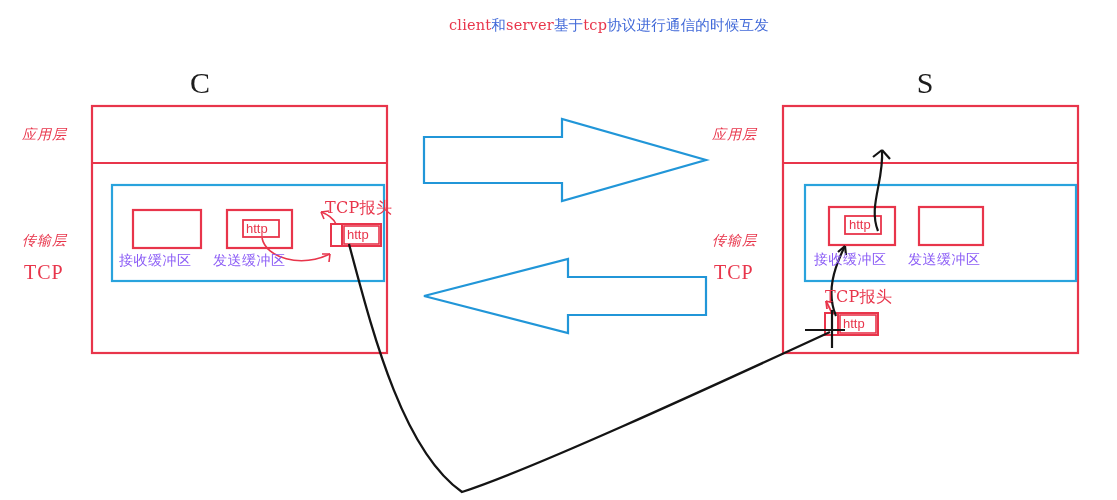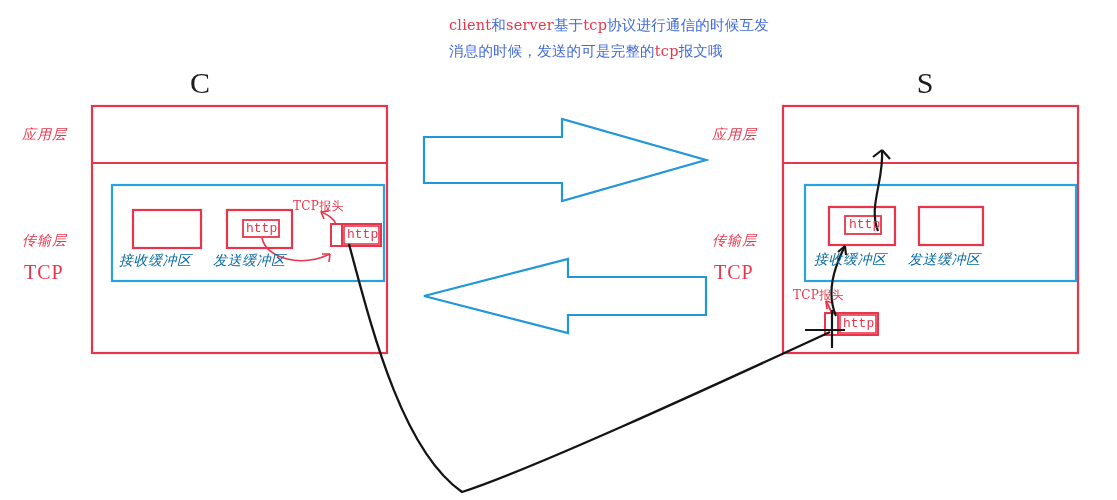--- a/index.html
+++ b/index.html
@@ -50,42 +50,42 @@
     font-size: 20px;
     color: #e8354b;
     white-space: nowrap;
     letter-spacing: 1px;
   }
 
   
   .buf-caption {
     font-family: "DejaVu Serif", serif;
     font-size: 14px;
-    color: #0369a1;
-    white-space: nowrap;
-    font-style: italic;
+    color: #8b5cf6;
+    white-space: nowrap;
     letter-spacing: .5px;
   }
 
   
   .http-chip {
-    font-family: Liberation Mono, monospace;
+    font-family: Liberation Sans, sans-serif;
     font-size: 13px;
     color: #e8354b;
     white-space: nowrap;
     line-height: 1;
   }
 
   
   .tcphdr-caption {
     font-family: "DejaVu Serif", serif;
-    font-size: 12px;
+    font-size: 16px;
     color: #e8354b;
     white-space: nowrap;
     letter-spacing: .3px;
+    margin-left: 32px;
   }
 
   
   #annotation {
     position: absolute;
     left: 449px;
     top: 12px;
     width: 340px;
     font-family: "DejaVu Serif", serif;
     font-size: 14.5px;
@@ -154,23 +154,20 @@
     <path d="M845,246 L838,252 M845,246 L846,255" fill="none" stroke="#141414" stroke-width="2.2"></path>
 
     <path d="M878,231 C868,206 884,182 882,150" fill="none" stroke="#141414" stroke-width="2.2"></path>
     <path d="M882,150 L873,157 M882,150 L890,159" fill="none" stroke="#141414" stroke-width="2.2"></path>
   </svg>
 
   <div id="annotation">
     <span class="ln">
       <span class="t-red">client</span><span class="t-blue">和</span><span class="t-red">server</span><span class="t-blue">基于</span><span class="t-red">tcp</span><span class="t-blue">协议进行通信的时候互发</span>
     </span>
-    <span class="ln">
-      <span class="t-blue">消息的时候，发送的可是完整的</span><span class="t-red">tcp</span><span class="t-blue">报文哦</span>
-    </span>
   </div>
 
   <div class="abs host-title" style="left:165px; top:68px; width:70px;">C</div>
 
   <div class="abs layer-label" style="left:22px; top:126px;">应用层</div>
 
   <div class="abs layer-label" style="left:22px; top:232px;">传输层</div>
 
   <div class="abs tcp-label" style="left:24px; top:261px;">TCP</div>
 

